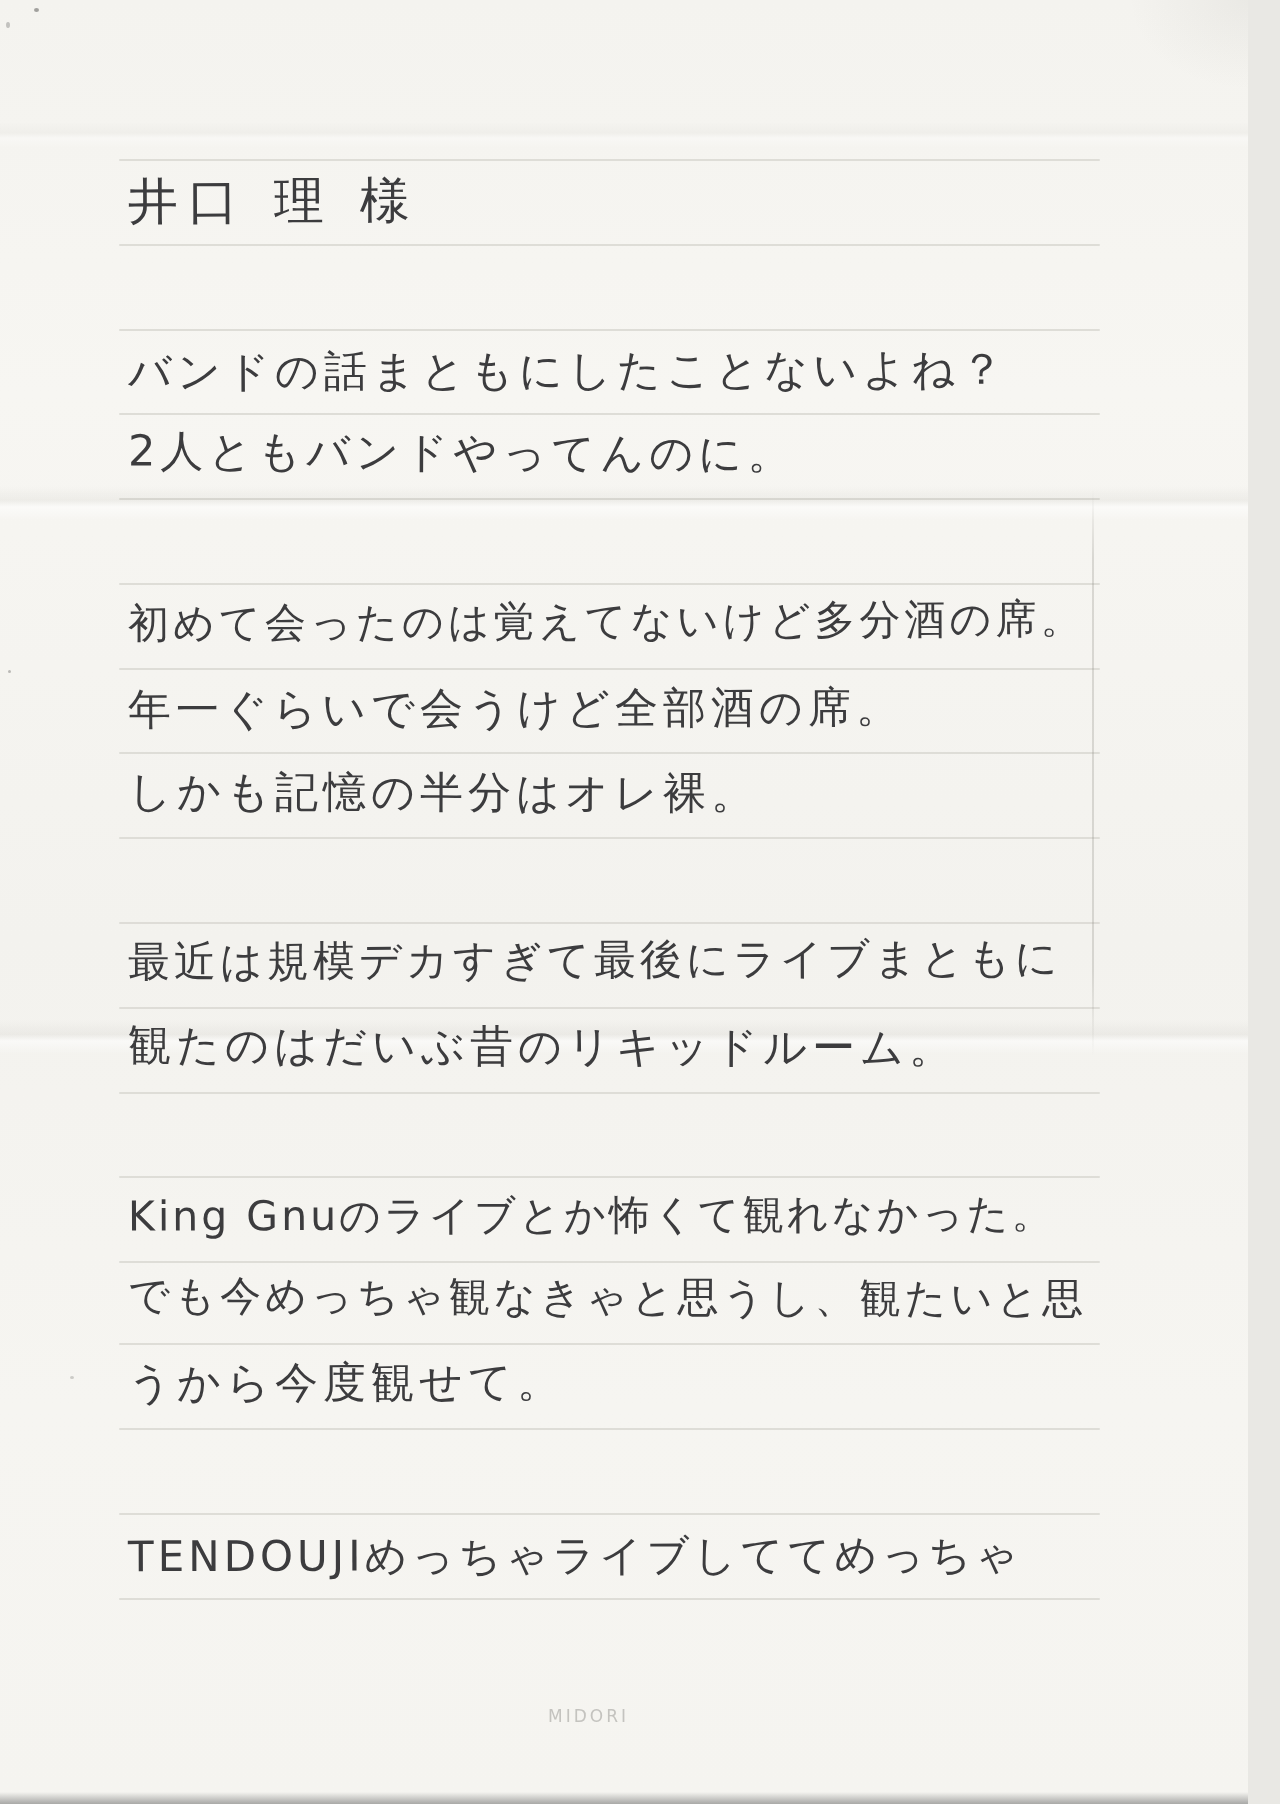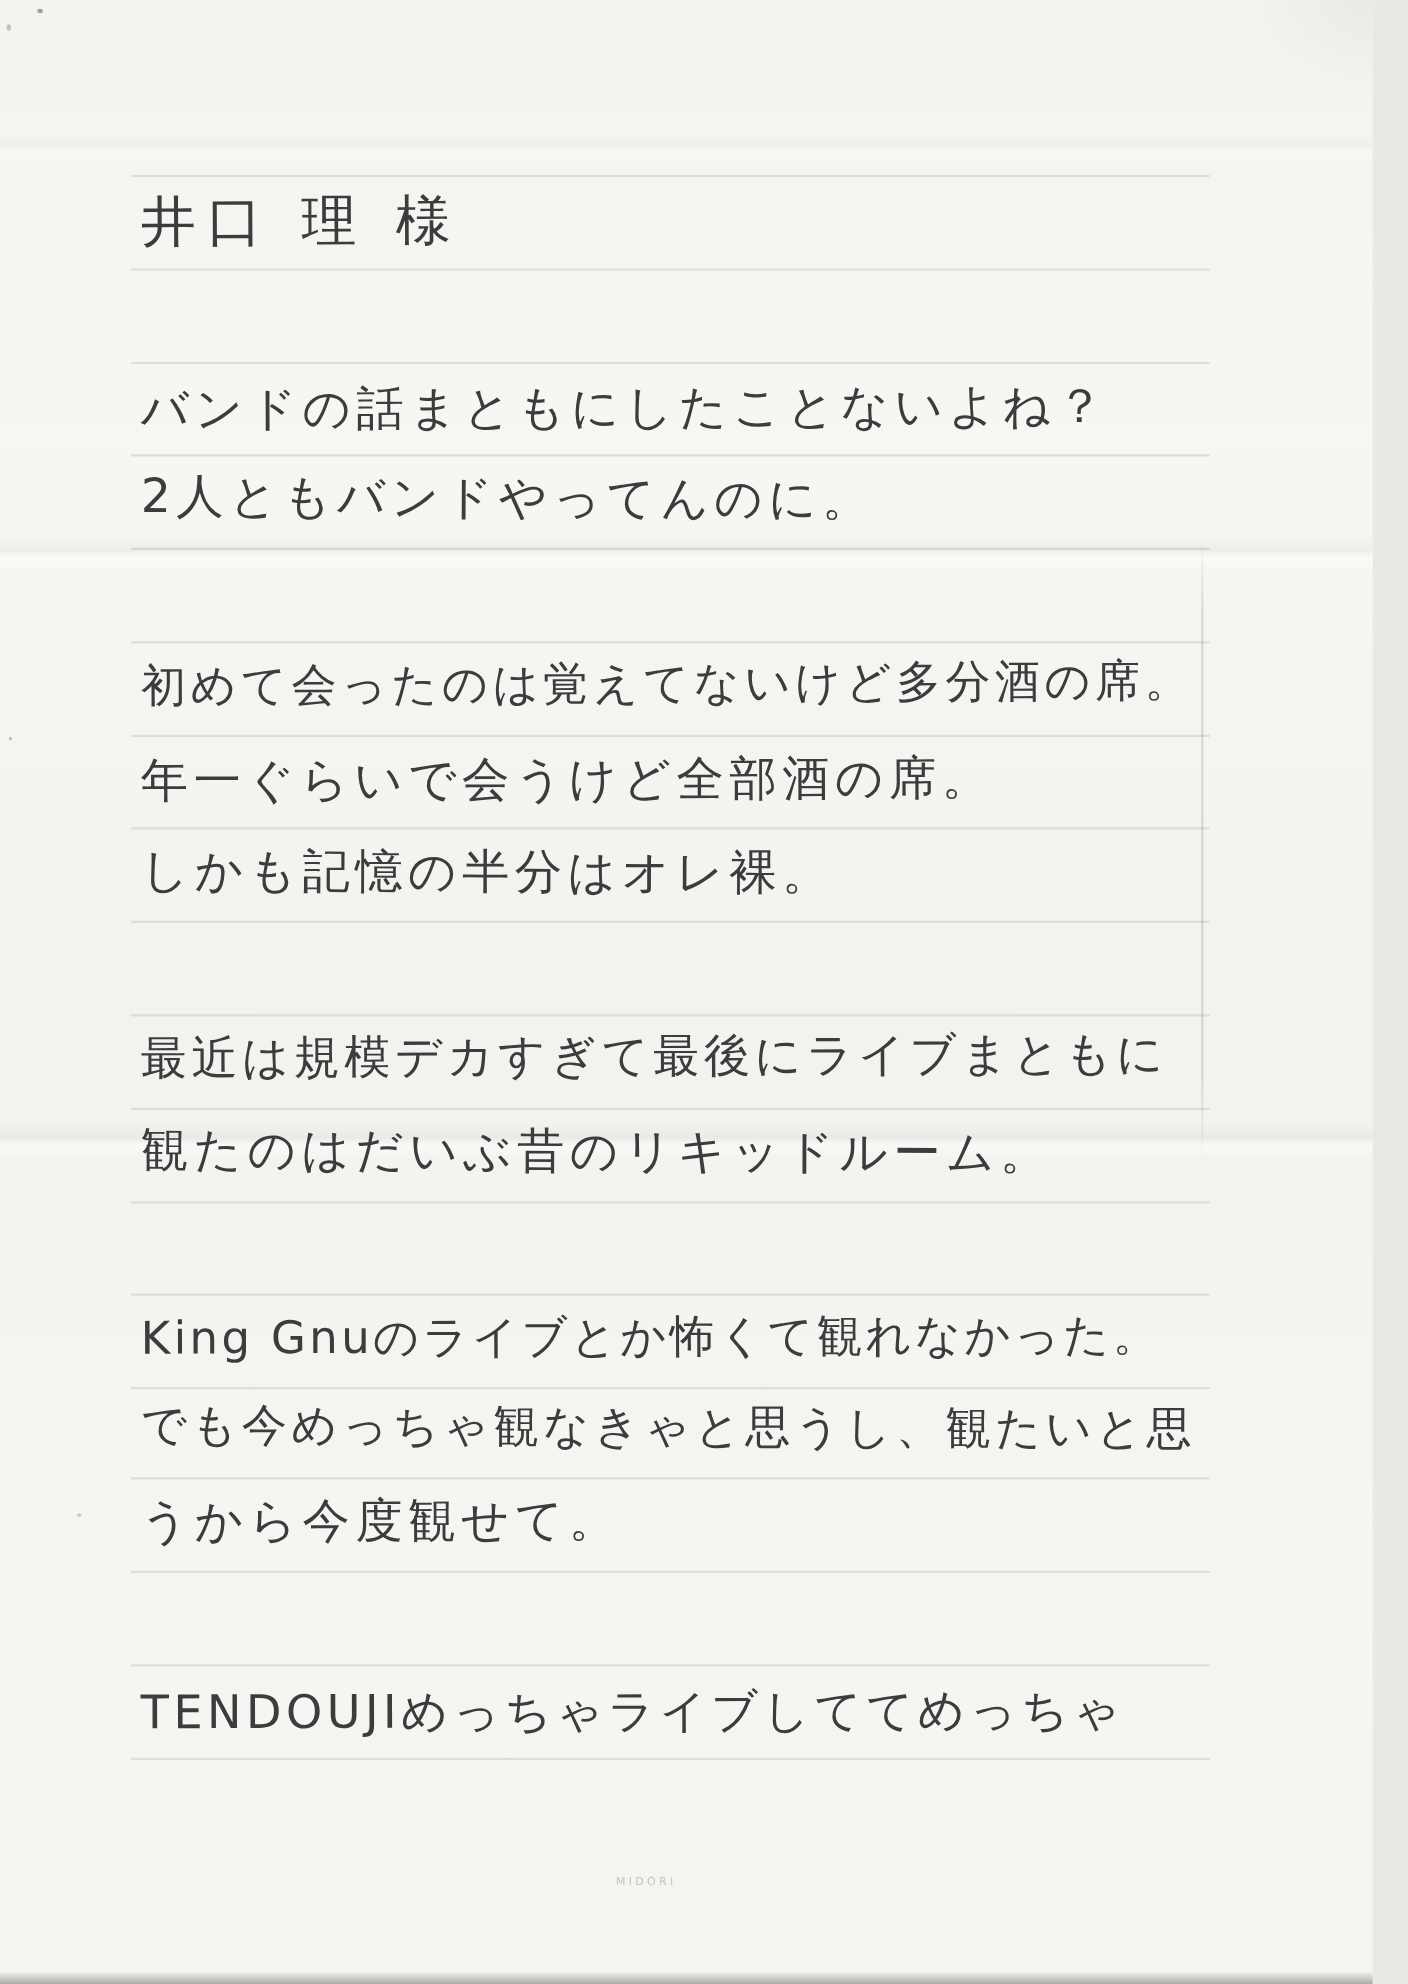--- a/index.html
+++ b/index.html
@@ -30,22 +30,22 @@
   .hl-6{top:764px;transform:rotate(0.2deg);}
   .hl-7{top:932px;font-size:42px;letter-spacing:4px;transform:rotate(-0.25deg);}
   .hl-8{top:1018px;transform:rotate(0.2deg);}
   .hl-9{top:1188px;font-size:41px;letter-spacing:3px;transform:rotate(-0.2deg);}
   .hl-10{top:1270px;font-size:41px;letter-spacing:4px;transform:rotate(0.2deg);}
   .hl-11{top:1354px;transform:rotate(-0.2deg);}
   .hl-12{top:1528px;font-size:42px;letter-spacing:4px;transform:rotate(-0.15deg);}
 
   
   .brand{
-    position:absolute;left:560px;top:1706px;width:160px;text-align:left;
-    color:#c4c3bf;font-size:10px;letter-spacing:3px;font-family:"DejaVu Sans",sans-serif;
+    position:absolute;left:548px;top:1706px;width:160px;text-align:left;
+    color:#c4c3bf;font-size:17px;letter-spacing:3px;font-family:"DejaVu Sans",sans-serif;
   }
 
   
   .crease{
     position:absolute;left:0;width:100%;height:34px;
     background:linear-gradient(to bottom,rgba(0,0,0,0),rgba(112,110,102,0.065) 42%,rgba(255,255,255,0.55) 62%,rgba(0,0,0,0));
   }
   .crease-1{top:486px;}
   .crease-2{top:1020px;}
   .crease-3{top:122px;height:26px;opacity:.6;}

